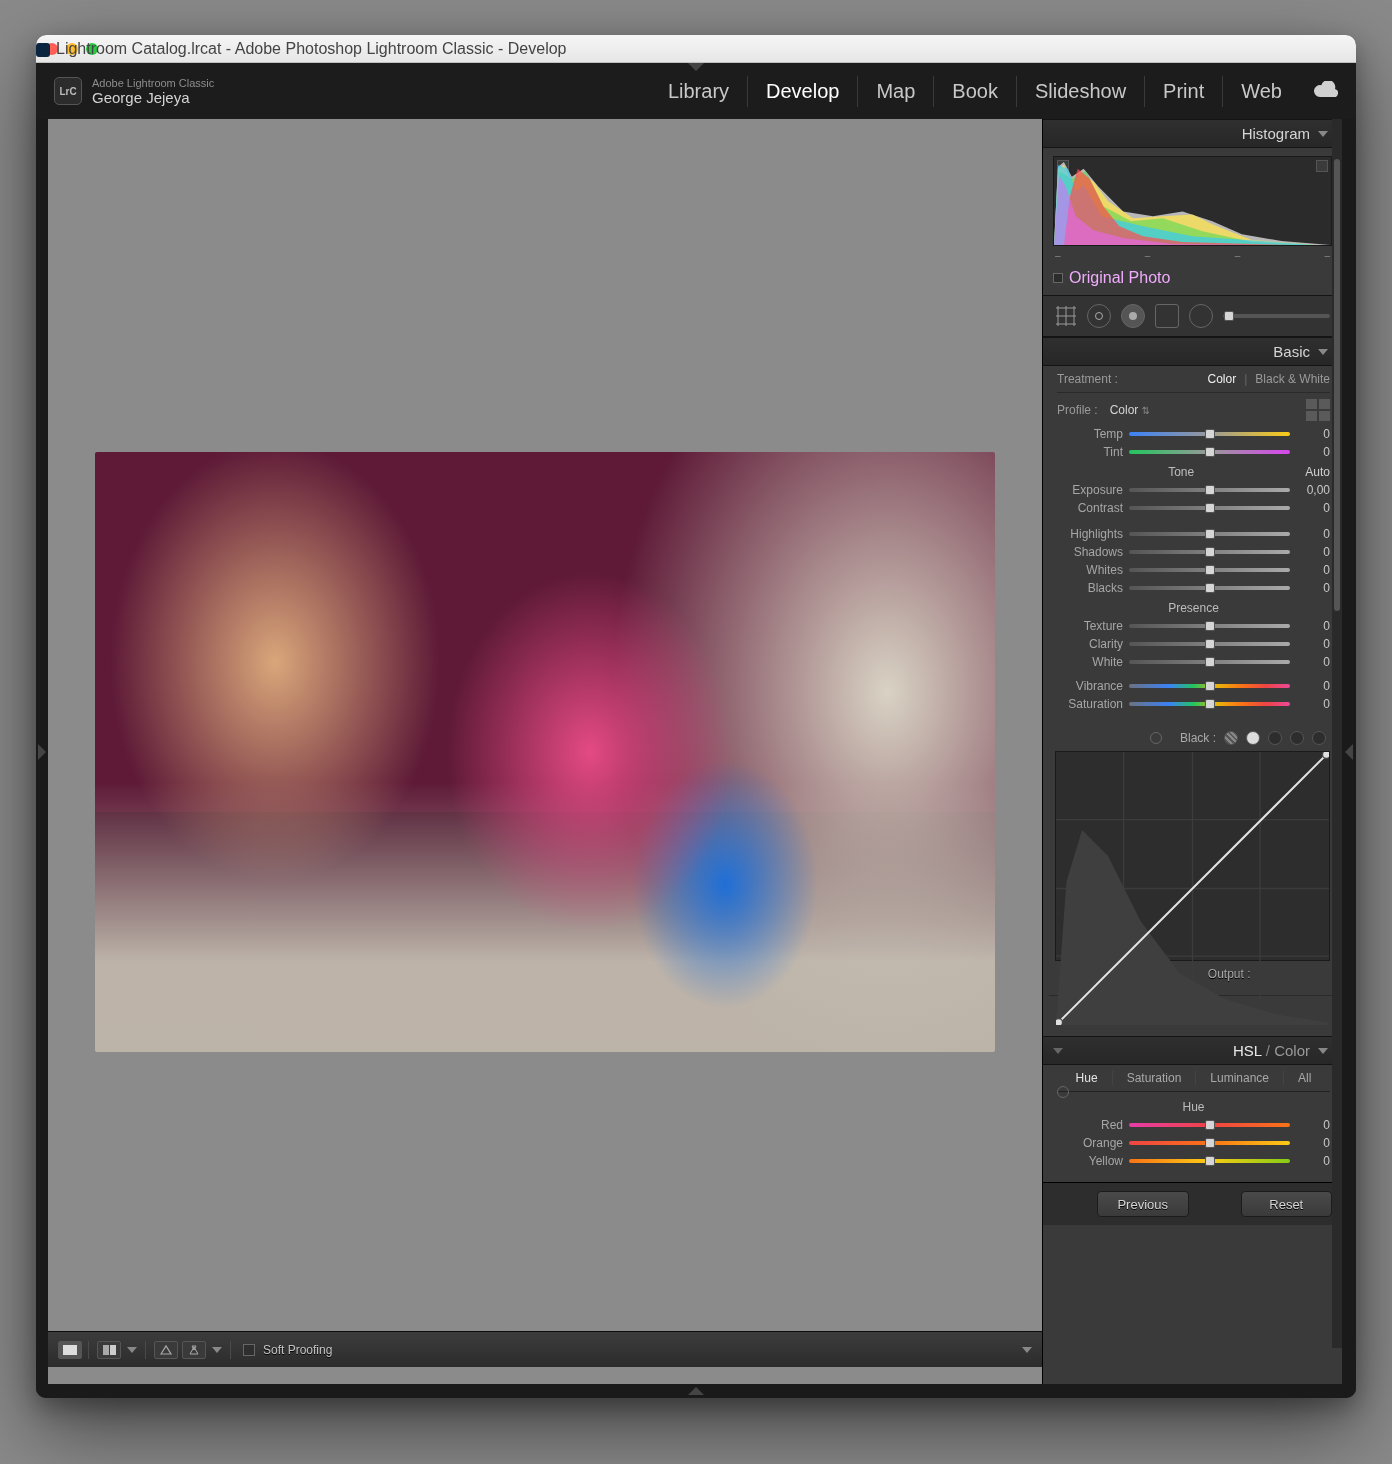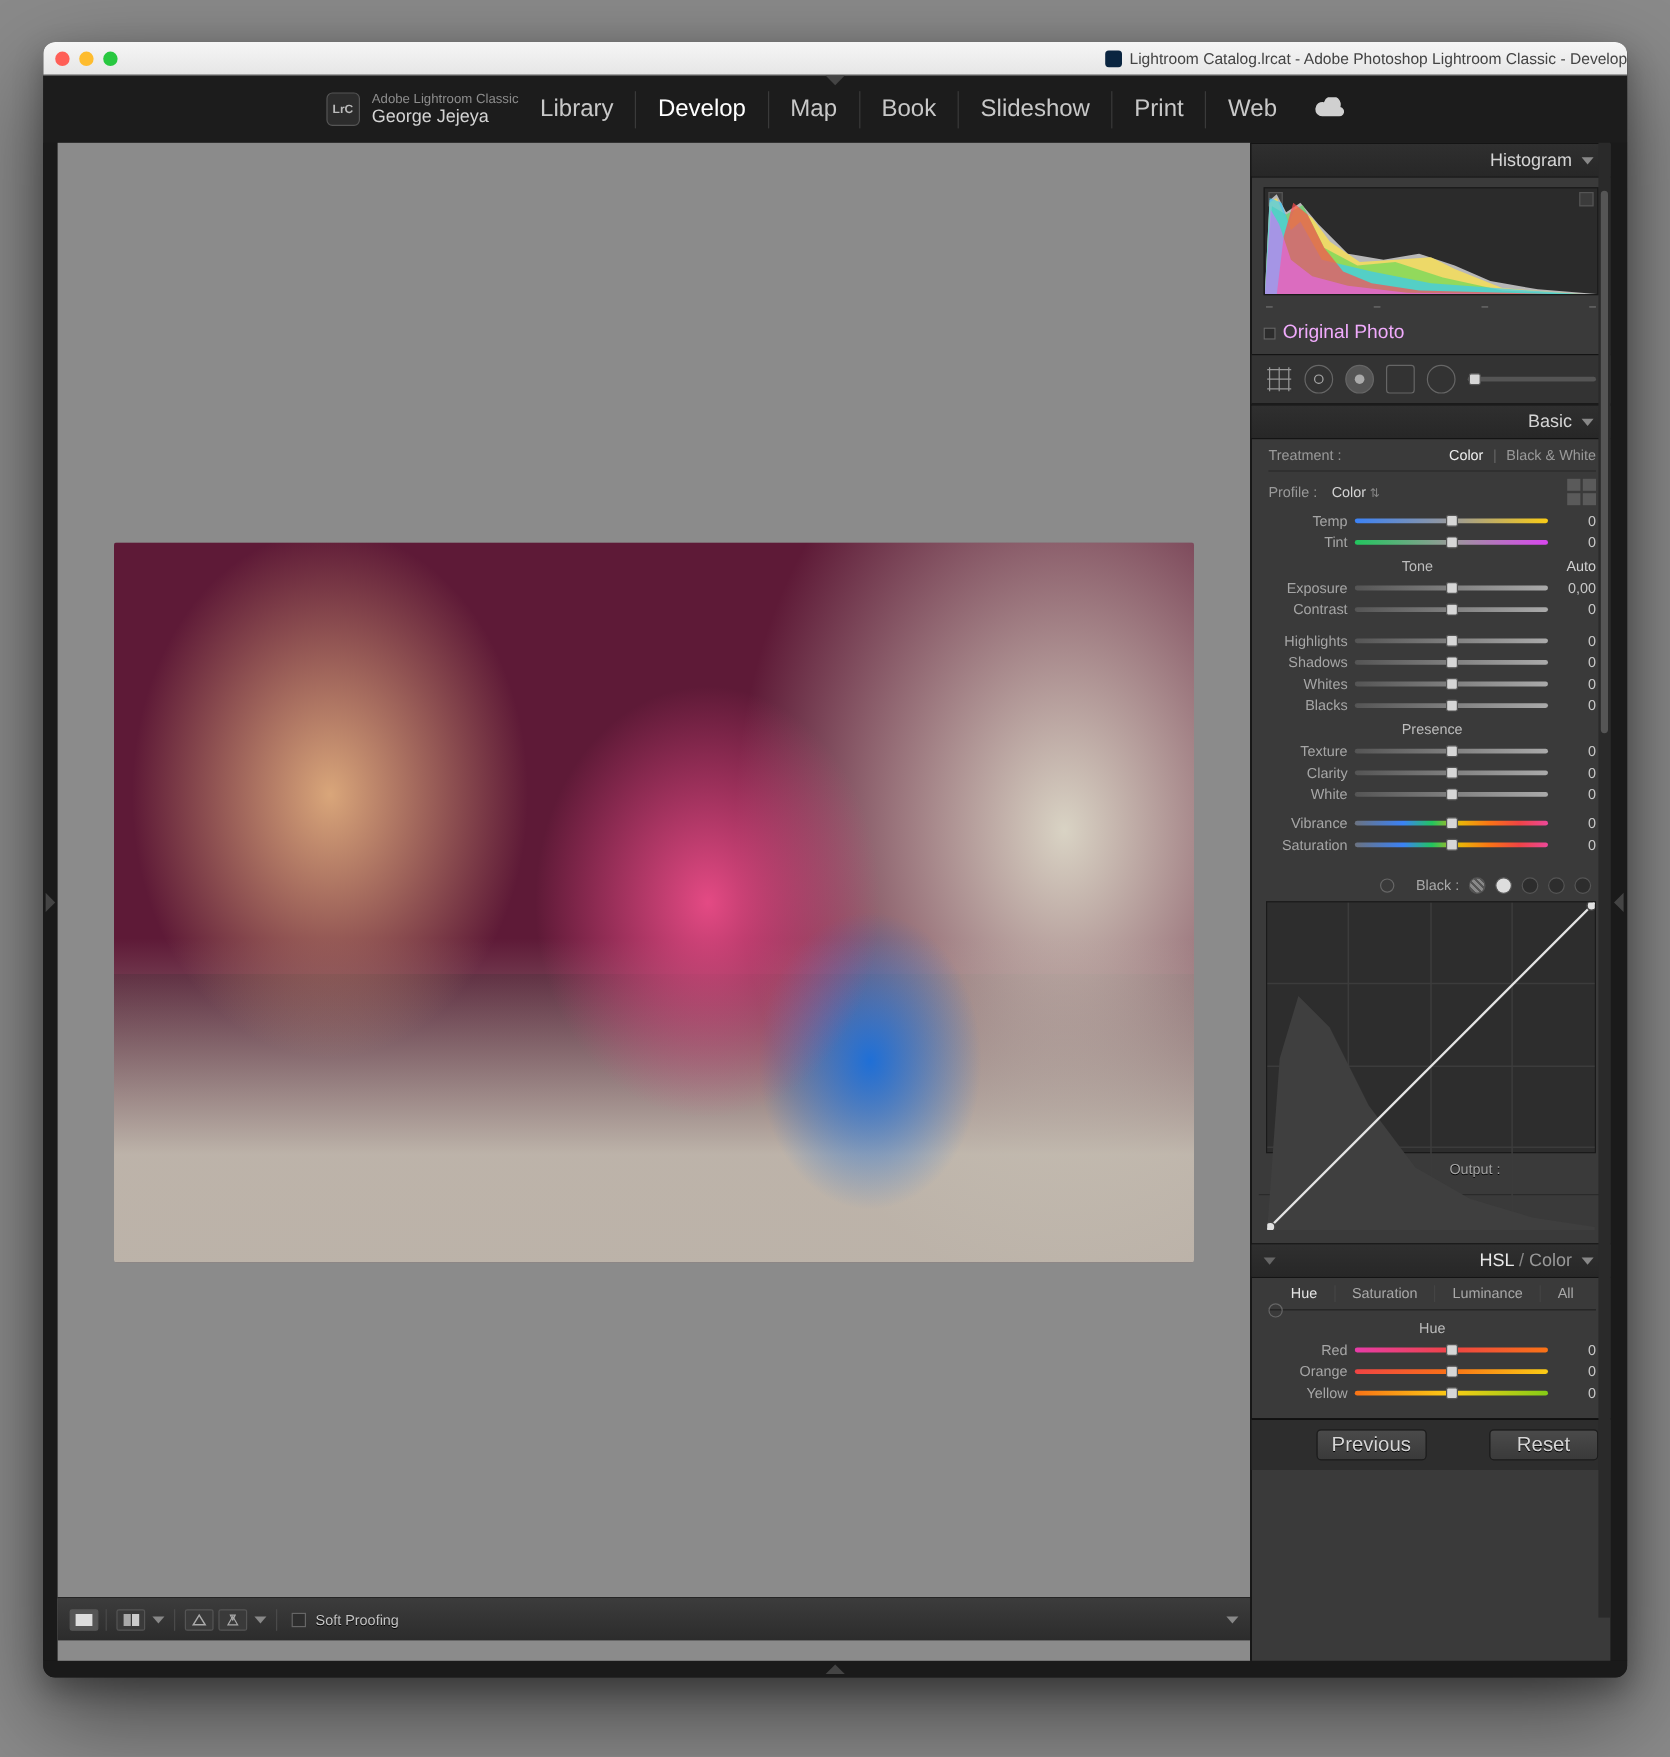--- a/index.html
+++ b/index.html
@@ -28,28 +28,28 @@
     align-items: center;
     padding: 0 10px;
     gap: 8px;
     border-bottom: 1px solid #c0c0c0;
     position: relative;
   }
   .tl-btn { width: 12px; height: 12px; border-radius: 50%; }
   .tl-red { background: #ff5f57; }
   .tl-yel { background: #febc2e; }
   .tl-grn { background: #28c840; }
-  .tl-title { position:absolute; left:0; right:0; text-align:right; font-size:13px; color:#444; pointer-events:none; }
+  .tl-title { position:absolute; left:0; right:0; text-align:left; font-size:16px; color:#444; pointer-events:none; }
   .tl-title::before { content:""; display:inline-block; width:14px; height:14px; background:#0a2540; border-radius:3px; margin-right:6px; vertical-align:-3px; }
   
   .header {
     background: #1c1c1c;
     display:flex;
     align-items:center;
-    justify-content: center;
+    justify-content: space-between;
     height: 56px;
     padding: 0 18px;
     position: relative;
   }
   .header::before{
     content:""; position:absolute; left:50%; top:0; transform:translateX(-50%);
     border-left:8px solid transparent; border-right:8px solid transparent; border-top:8px solid #444;
   }
   .brand { display:flex; align-items:center; gap:10px; }
   .brand-icon { width:28px; height:28px; background:#2c2c2c; border:1px solid #555; border-radius:5px; display:flex; align-items:center; justify-content:center; color:#bbb; font-size:10px; font-weight:bold; }
@@ -158,21 +158,21 @@
   .hsl-tabs span{ padding:0 14px; border-right:1px solid #444; }
   .hsl-tabs span:last-child{ border-right:none; }
   .hsl-tabs span.active{ color:#e4e4e4; }
   .hsl-sub { text-align:center; color:#bcbcbc; font-size:12px; margin:8px 0 4px; }
   .hsl-target { float:left; width:12px; height:12px; border-radius:50%; border:1px solid #666; margin-top:-14px; }
   .track-red    { background:linear-gradient(90deg,#e73ca8,#ef4444,#f97316); }
   .track-orange { background:linear-gradient(90deg,#ef4444,#f97316,#facc15); }
   .track-yellow { background:linear-gradient(90deg,#f97316,#facc15,#84cc16); }
   
   .panel-bottom { display:flex; gap:8px; padding:8px 10px; background:#2d2d2d; border-top:1px solid #000; }
-  .panel-bottom button { flex:1; height:26px; background:linear-gradient(#4a4a4a,#3a3a3a); color:#d6d6d6; border:1px solid #1c1c1c; border-radius:4px; font-size:17px; text-shadow:0 1px 0 #000;margin-left:44px; }
+  .panel-bottom button { flex:1; height:26px; background:linear-gradient(#4a4a4a,#3a3a3a); color:#d6d6d6; border:1px solid #1c1c1c; border-radius:4px; font-size:13px; text-shadow:0 1px 0 #000;margin-left:44px; }
   
   .footer-arrow { height:14px; background:#1a1a1a; display:flex; align-items:center; justify-content:center; }
   .footer-arrow .tri { width:0;height:0;border-left:8px solid transparent;border-right:8px solid transparent;border-bottom:8px solid #444; }
 </style>
 </head>
 <body>
 
 <div class="window">
 
   <div class="titlebar">

